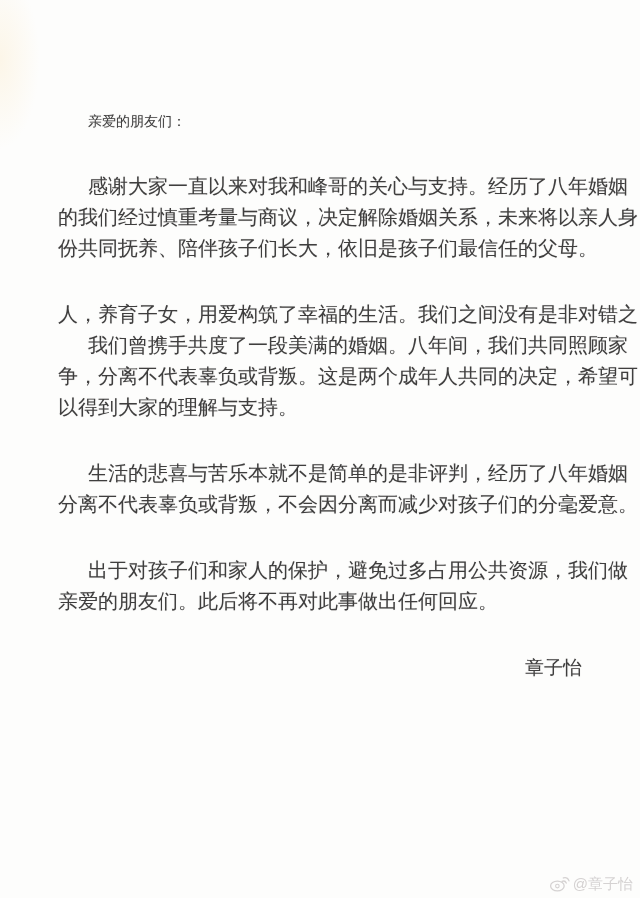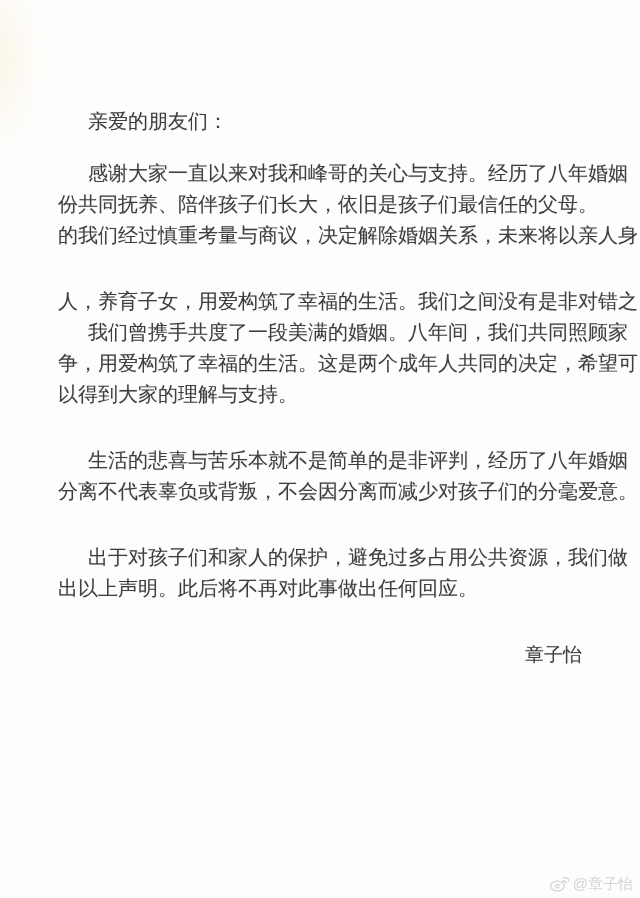--- a/index.html
+++ b/index.html
@@ -15,26 +15,26 @@
   .letter {
     position: absolute;
     top: 0;
     left: 58px;
     width: 524px;
     padding-top: 106px;
     color: #3f3e3e;
     text-shadow: 0 0 1px rgba(80,78,78,0.25);
   }
   .greeting {
-    font-size: 20px;
+    font-size: 14px;
     line-height: 31px;
     height: 31px;
     text-indent: 30px;
     white-space: nowrap;
-    margin-bottom: 21px;
+    margin-bottom: 34px;
   }
   .paragraph { margin-bottom: 35px; }
   .line {
     font-size: 20px;
     line-height: 31px;
     height: 31px;
     white-space: nowrap;
     letter-spacing: 0px;
   }
   .line.first { text-indent: 30px; }
@@ -72,36 +72,36 @@
 
 <div class="page" style="background: rgb(253, 253, 252);">
   <div class="edge-smudge"></div>
 
   <div class="letter" style="color: rgb(63, 62, 62);">
     <div class="greeting">亲爱的朋友们：</div>
 
     <div id="paragraphs">
         <div class="paragraph">
           <div class="line first">感谢大家一直以来对我和峰哥的关心与支持。经历了八年婚姻</div>
+          <div class="line">的我们经过慎重考量与商议，决定解除婚姻关系，未来将以亲人身</div>
           <div class="line">份共同抚养、陪伴孩子们长大，依旧是孩子们最信任的父母。</div>
-          <div class="line">的我们经过慎重考量与商议，决定解除婚姻关系，未来将以亲人身</div>
         </div>
         <div class="paragraph">
           <div class="line">人，养育子女，用爱构筑了幸福的生活。我们之间没有是非对错之</div>
           <div class="line first">我们曾携手共度了一段美满的婚姻。八年间，我们共同照顾家</div>
-          <div class="line">争，用爱构筑了幸福的生活。这是两个成年人共同的决定，希望可</div>
+          <div class="line">争，分离不代表辜负或背叛。这是两个成年人共同的决定，希望可</div>
           <div class="line">以得到大家的理解与支持。</div>
         </div>
         <div class="paragraph">
           <div class="line first">生活的悲喜与苦乐本就不是简单的是非评判，经历了八年婚姻</div>
           <div class="line">分离不代表辜负或背叛，不会因分离而减少对孩子们的分毫爱意。</div>
         </div>
         <div class="paragraph">
           <div class="line first">出于对孩子们和家人的保护，避免过多占用公共资源，我们做</div>
-          <div class="line">出以上声明。此后将不再对此事做出任何回应。</div>
+          <div class="line">亲爱的朋友们。此后将不再对此事做出任何回应。</div>
         </div>
       </div>
 
     <div class="signature">章子怡</div>
   </div>
 
   <div class="watermark" style="color: rgb(213, 210, 210);">
     <span class="wm-icon">
       <svg viewBox="0 0 24 20" width="21" height="17" aria-hidden="true">
         <ellipse cx="9.5" cy="13" rx="8" ry="5.8" fill="none" stroke="currentColor" stroke-width="1.5"></ellipse>

